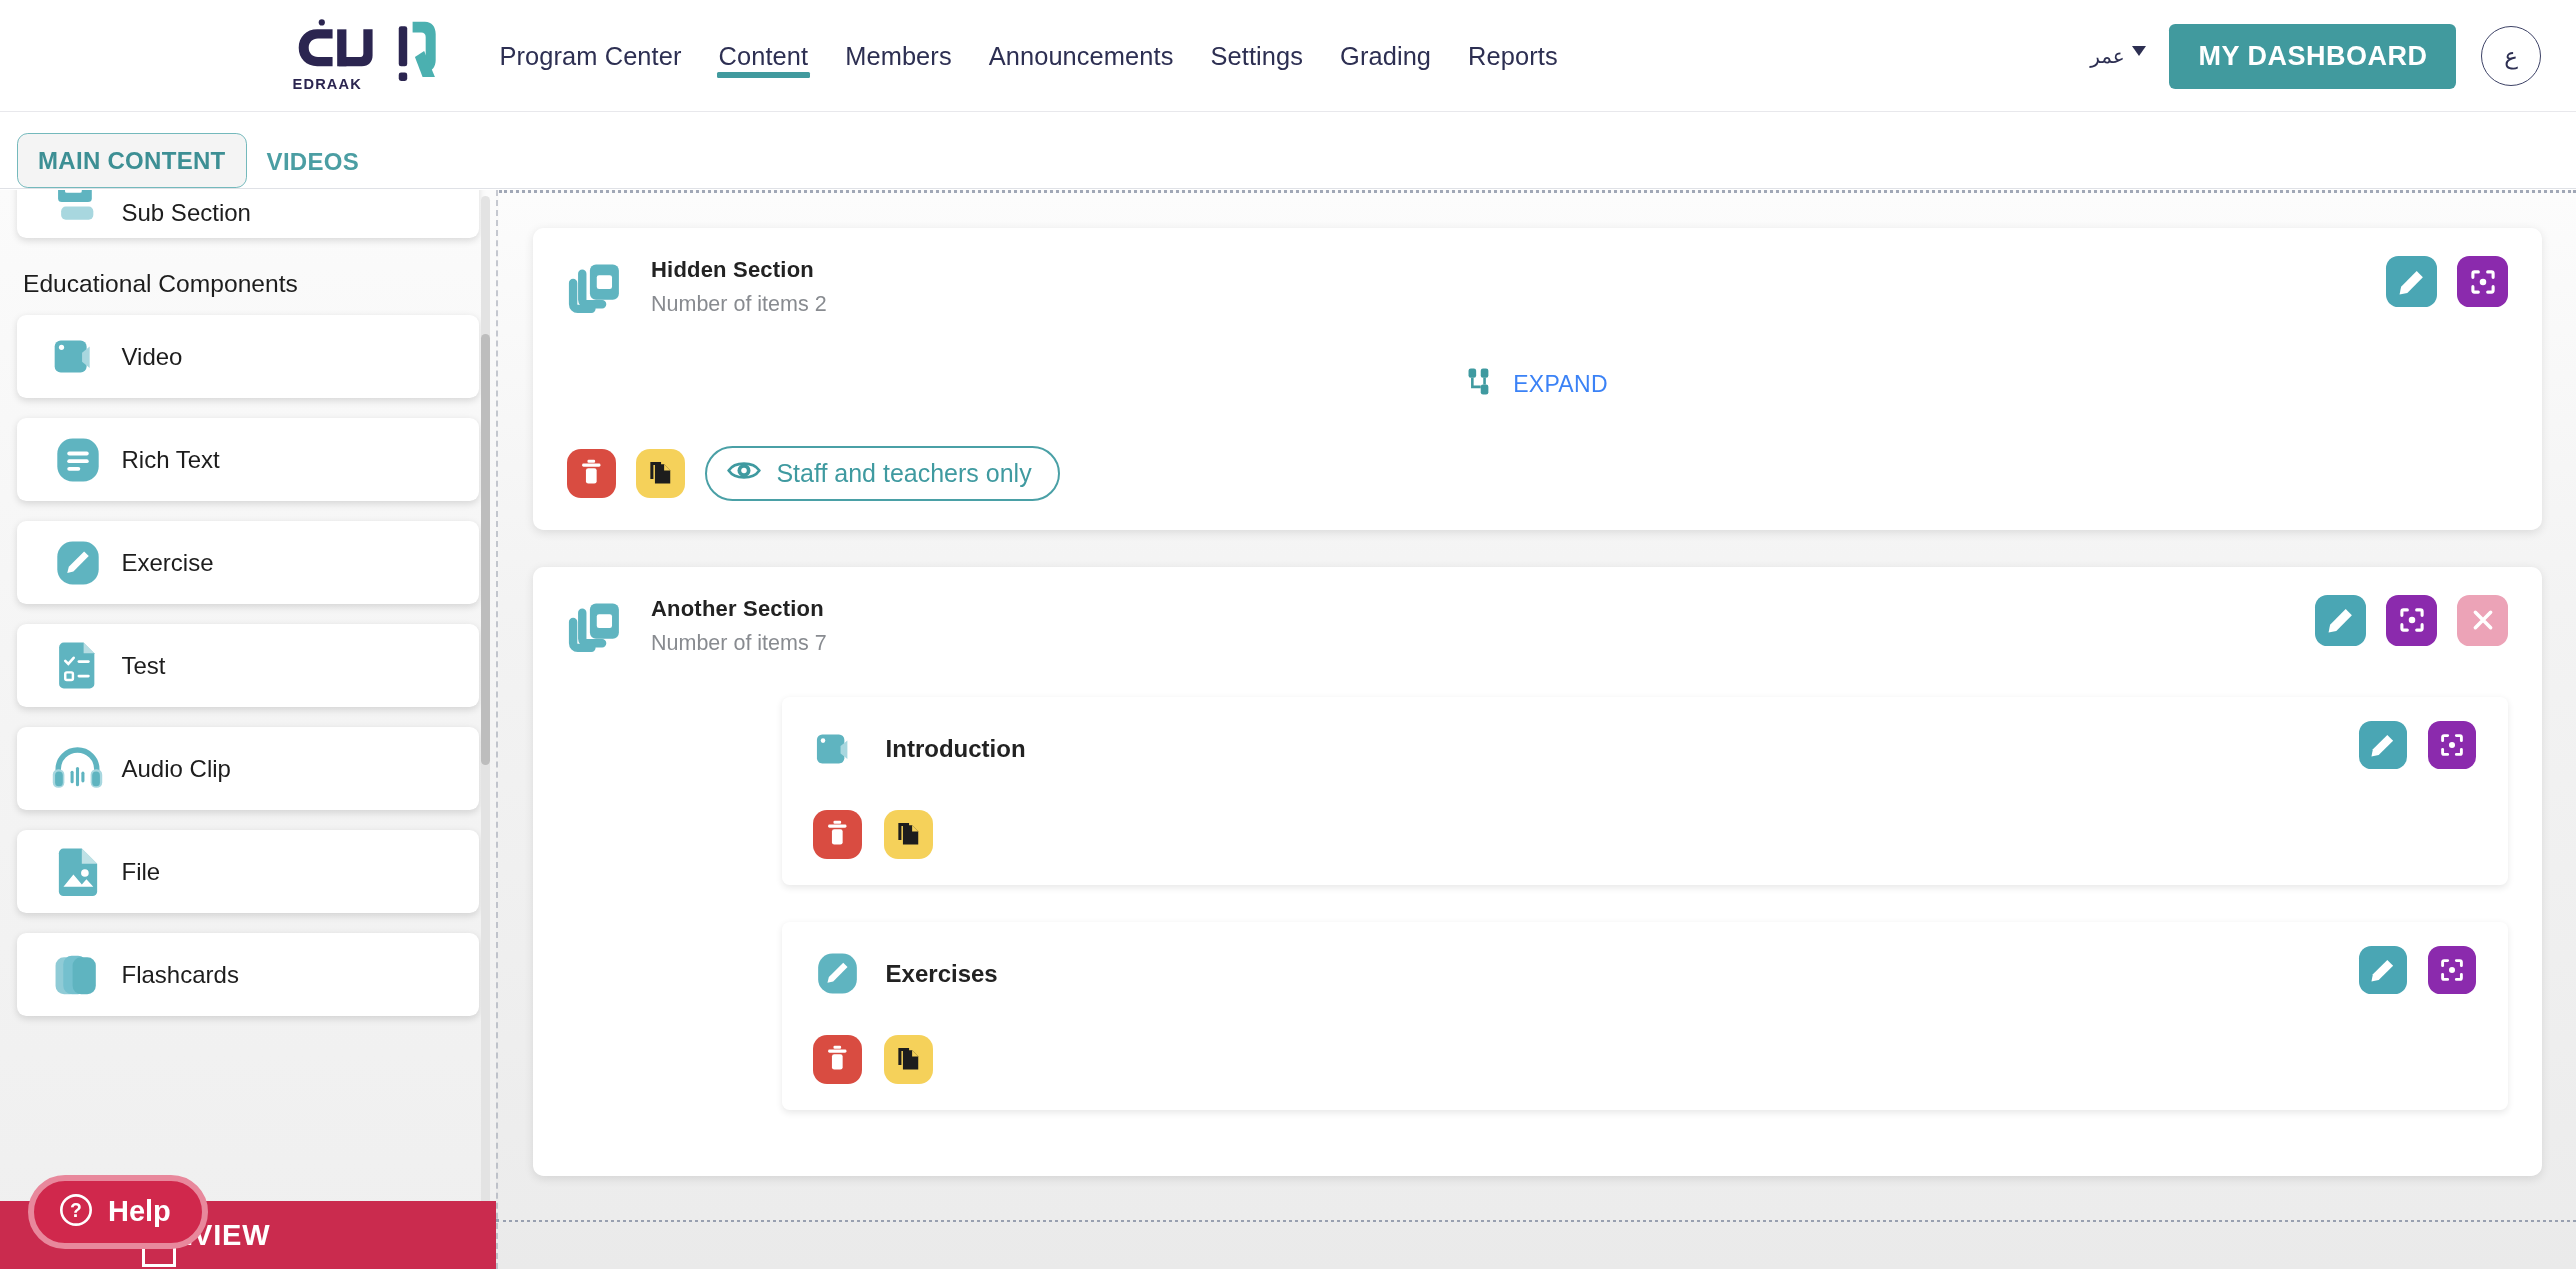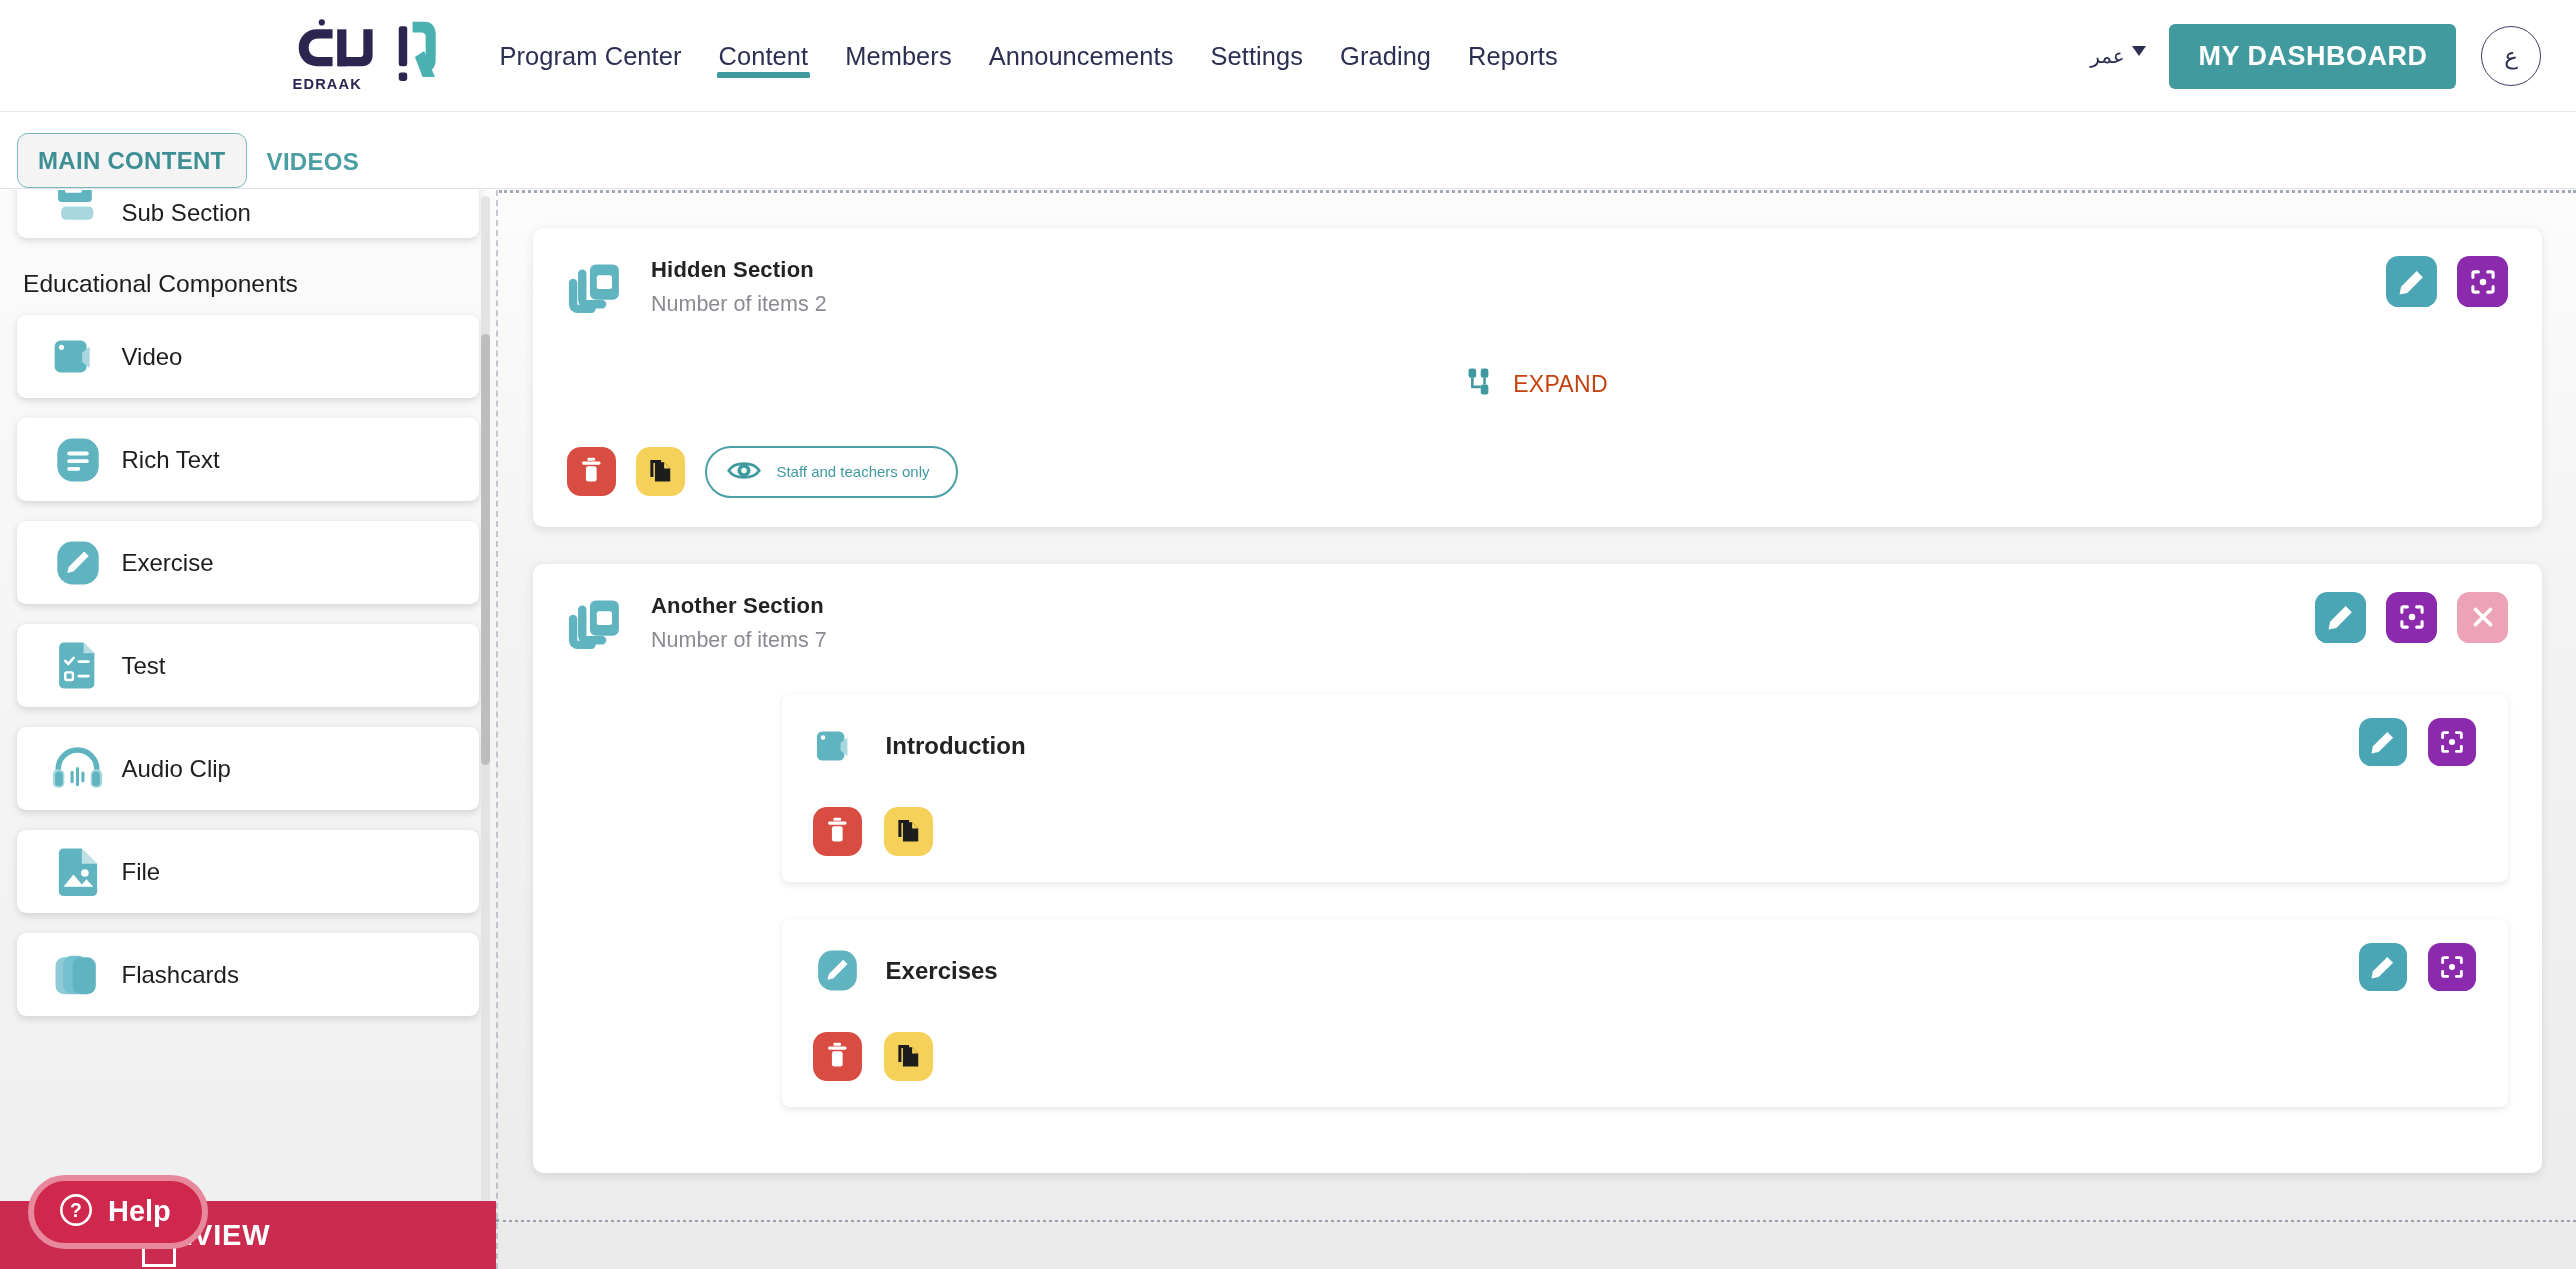--- a/index.html
+++ b/index.html
@@ -139,34 +139,34 @@
     display: flex; align-items: center; justify-content: center;
   }
   .sq-btn.teal { background: #4aa6b4; }
   .sq-btn.purple { background: #8b2aad; }
   .sq-btn.pink { background: #eca3b7; }
   .sq-btn svg { display: block; }
 
   .expand-row { display: flex; align-items: center; justify-content: center; margin: 48px 0 43px 0; }
   .expand-btn {
     display: flex; align-items: center; gap: 17px; background: none; border: none;
-    cursor: pointer; color: #c2410c; font-size: 23px; letter-spacing: 0.3px;
+    cursor: pointer; color: #3b82f6; font-size: 23px; letter-spacing: 0.3px;
   }
 
   .footer-actions { display: flex; align-items: center; gap: 20px; margin-top: 7.7px; }
   .pill-btn {
     width: 49px; height: 49px; border-radius: 14px; border: none; cursor: pointer;
     display: flex; align-items: center; justify-content: center;
   }
   .pill-btn.red { background: #d94c41; }
   .pill-btn.yellow { background: #f5d15a; }
   .vis-pill {
     display: flex; align-items: center; gap: 15.4px; border: 2.3px solid #4aa0a6;
     border-radius: 29px; padding: 10.8px 26px 10.8px 20px; background: #fff;
-    color: #3f9aa0; font-size: 15px; cursor: pointer; white-space: nowrap;
+    color: #3f9aa0; font-size: 25px; cursor: pointer; white-space: nowrap;
   }
 
   
   .sub-card {
     background: #ffffff; border-radius: 7.7px; box-shadow: 0 2.3px 7.7px rgba(0,0,0,.09);
     margin: 0 0 37px 215px; position: relative; padding: 28px 31px 26px 31px;
   }
   .sub-head { display: flex; align-items: center; }
   .sub-ico { width: 48px; height: 48px; flex: 0 0 48px; display:flex; align-items:center; justify-content:center;}
   .sub-title { font-size: 24px; font-weight: bold; color: #222; margin-left: 24.6px; }

